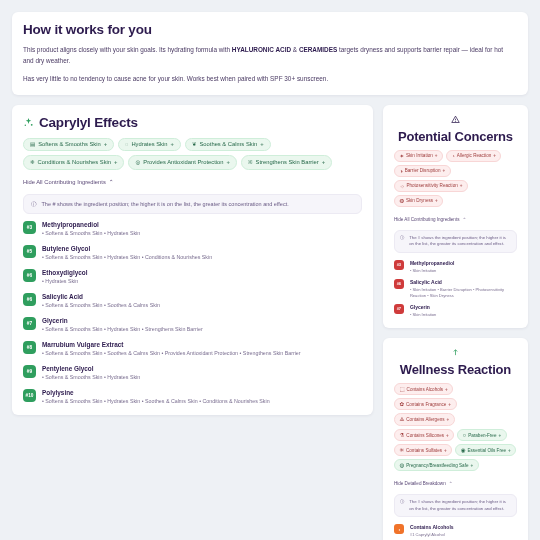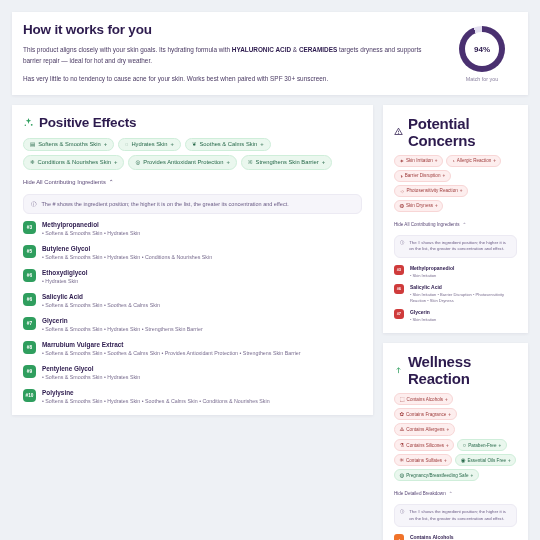--- a/index.html
+++ b/index.html
@@ -7,32 +7,32 @@
     width: 540px; height: 540px;
     background: #eef1f5;
     font-family: "Liberation Sans", sans-serif;
     color: #2d1b4e;
     overflow: hidden;
   }
   .page { width: 540px; height: 540px; padding: 12px; display: flex; flex-direction: column; gap: 10px; }
   .row { display: flex; gap: 10px; align-items: flex-start; }
   .card {
     background: #ffffff;
-    border-radius: 0;
+    border-radius: 6px;
     box-shadow: 0 1px 3px rgba(40,25,70,.07);
     padding: 10px 11px;
   }
   .col-left { width: 368px; display: flex; flex-direction: column; gap: 10px; }
   .col-right { width: 148px; display: flex; flex-direction: column; gap: 10px; }
 
   h2.title {
     font-size: 13.5px; font-weight: bold; letter-spacing: -.2px;
     color: #2d1b4e; display: flex; align-items: center; gap: 5px;
   }
-  h2.small { font-size: 15px; }
+  h2.small { font-size: 13px; flex-direction: column; }
   .icon { display: inline-flex; align-items: center; justify-content: center; flex: none; }
 
   
   .hiw { display: flex; align-items: flex-start; }
   .hiw-text { flex: 1; padding-right: 8px; }
   .hiw p { font-size: 6.4px; line-height: 1.65; color: #4a3a63; margin-top: 8px; }
   .hiw p b { color: #2d1b4e; }
   .gauge-wrap { width: 70px; text-align: center; padding-top: 4px; }
   .gauge {
     width: 46px; height: 46px; border-radius: 50%; margin: 0 auto;
@@ -101,42 +101,36 @@
     <div class="hiw">
       <div class="hiw-text">
         <h2 class="title">
           <span>How it works for you</span>
         </h2>
         <p>
           <span>This product aligns closely with your skin goals. Its hydrating formula with </span><b>HYALURONIC ACID</b><span> &amp; </span><b>CERAMIDES</b><span> targets dryness and supports barrier repair — ideal for hot and dry weather.</span>
         </p>
         <p>Has very little to no tendency to cause acne for your skin. Works best when paired with SPF 30+ sunscreen.</p>
       </div>
-      <div class="gauge-wrap">
-        <div class="gauge" style="background: conic-gradient(rgb(74, 48, 112) 0%, rgb(74, 48, 112) 94%, rgb(227, 223, 240) 94%, rgb(227, 223, 240) 100%);">
-          <div class="gauge-inner">94%</div>
-        </div>
-        <div class="gauge-label">Match for you</div>
-      </div>
     </div>
   </div>
 
   <div class="row">
 
     <div class="col-left">
       <div class="card">
         <h2 class="title">
           <span class="icon">
             <svg width="11" height="11" viewBox="0 0 24 24" fill="#2f9e5e">
                 <path d="M12 2l1.6 4.8L18 8.4l-4.4 1.6L12 15l-1.6-5L6 8.4l4.4-1.6z"></path>
                 <circle cx="19" cy="17" r="2"></circle>
                 <circle cx="5" cy="18" r="1.5"></circle>
               </svg>
           </span>
-          <span>Positive Effects</span>
+          <span>Caprylyl Effects</span>
         </h2>
         <div class="pills">
           <div class="pill green">
               <span class="pi">▤</span>
               <span>Softens &amp; Smooths Skin</span>
               <span class="plus">+</span>
             </div>
           <div class="pill green">
               <span class="pi">◌</span>
               <span>Hydrates Skin</span>

